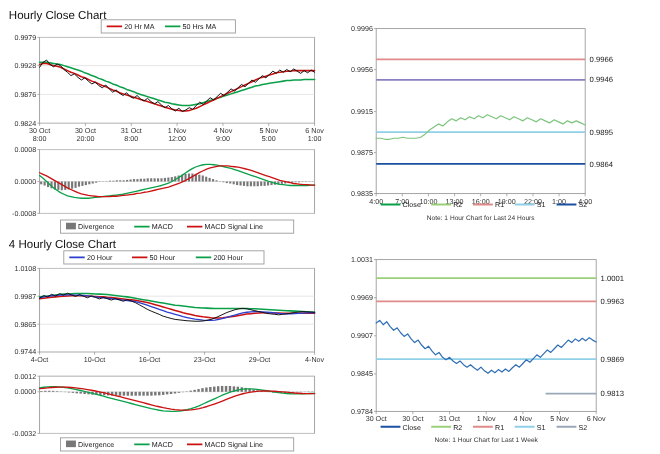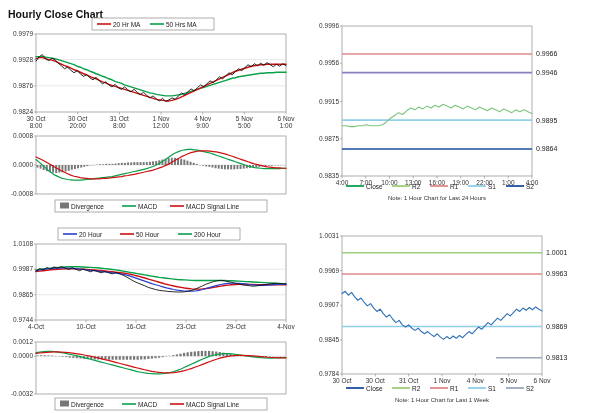--- a/index.html
+++ b/index.html
@@ -3,21 +3,21 @@
 <meta charset="utf-8">
 <style>
   html,body{margin:0;padding:0;}
   body{
     width:600px;height:413px;background:#ffffff;
     font-family:"Liberation Sans", sans-serif;
     color:#1a1a1a;overflow:hidden;
   }
   .page{position:relative;width:600px;height:413px;}
   .section-title{
-    font-size:10.5px;font-weight:bold;color:#111;
+    font-size:10.5px;font-weight:normal;color:#111;
   }
   .panel{position:absolute;}
   svg{display:block;}
   .axis-label{font-size:6.5px;fill:#333;font-family:"Liberation Sans",sans-serif;}
   .val-label{font-size:7px;fill:#222;font-family:"Liberation Sans",sans-serif;}
   .legend-text{font-size:6.5px;fill:#222;font-family:"Liberation Sans",sans-serif;}
   .note{font-size:6px;fill:#333;font-family:"Liberation Sans",sans-serif;}
   .frame{fill:none;stroke:#9a9a9a;stroke-width:0.8;}
   .gridline{stroke:#d9d9d9;stroke-width:0.6;}
   .legendbox{fill:#ffffff;stroke:#9a9a9a;stroke-width:0.8;}
@@ -253,20 +253,23 @@
         <text class="legend-text" x="150" y="176.5">R1</text>
         <line x1="168" y1="174" x2="186" y2="174" stroke="#8fd0e8" stroke-width="1.8"></line>
         <text class="legend-text" x="188" y="176.5">S1</text>
         <line x1="206" y1="174" x2="224" y2="174" stroke="#1b4fa0" stroke-width="1.8"></line>
         <text class="legend-text" x="226" y="176.5">S2</text>
       </g>
       <text class="note" x="137" y="188" text-anchor="middle">Note: 1 Hour Chart for Last 24 Hours</text>
     </svg>
   </div>
 
+  <div class="panel" style="left:8px;top:212px;">
+    <span class="section-title">4 Hourly Close Chart</span>
+  </div>
 
   <div class="panel" style="left:0px;top:226px;">
     <svg width="300" height="188" viewBox="0 0 300 188">
       <rect class="legendbox" x="58" y="2" width="182" height="12"></rect>
       <line x1="63" y1="8" x2="77" y2="8" stroke="#2b3fd0" stroke-width="1.6"></line>
       <text class="legend-text" x="79" y="10.5">20 Hour</text>
       <line x1="120" y1="8" x2="134" y2="8" stroke="#cc1111" stroke-width="1.6"></line>
       <text class="legend-text" x="136" y="10.5">50 Hour</text>
       <line x1="178" y1="8" x2="192" y2="8" stroke="#0aa04a" stroke-width="1.6"></line>
       <text class="legend-text" x="194" y="10.5">200 Hour</text>

